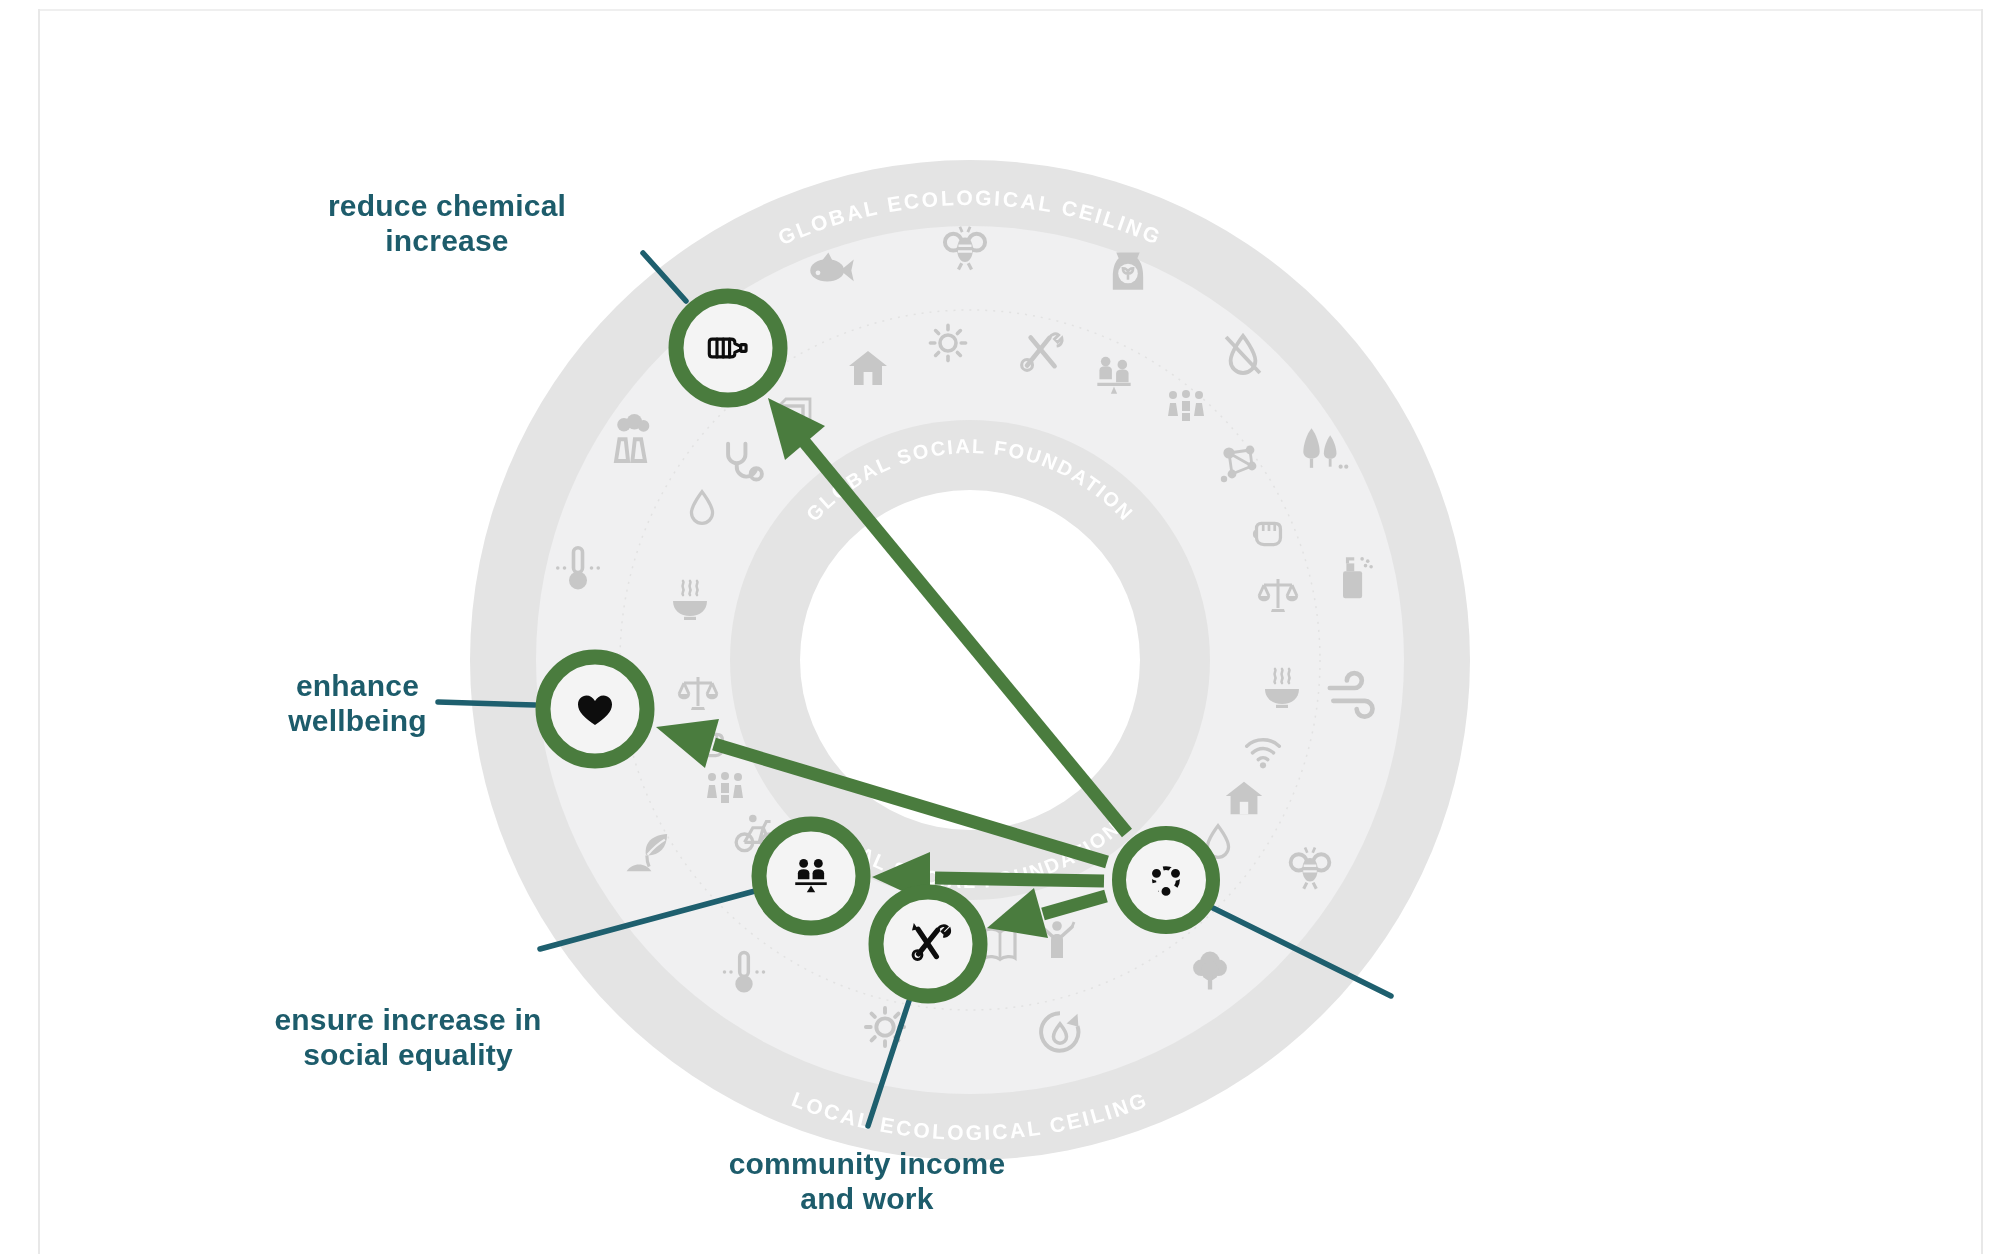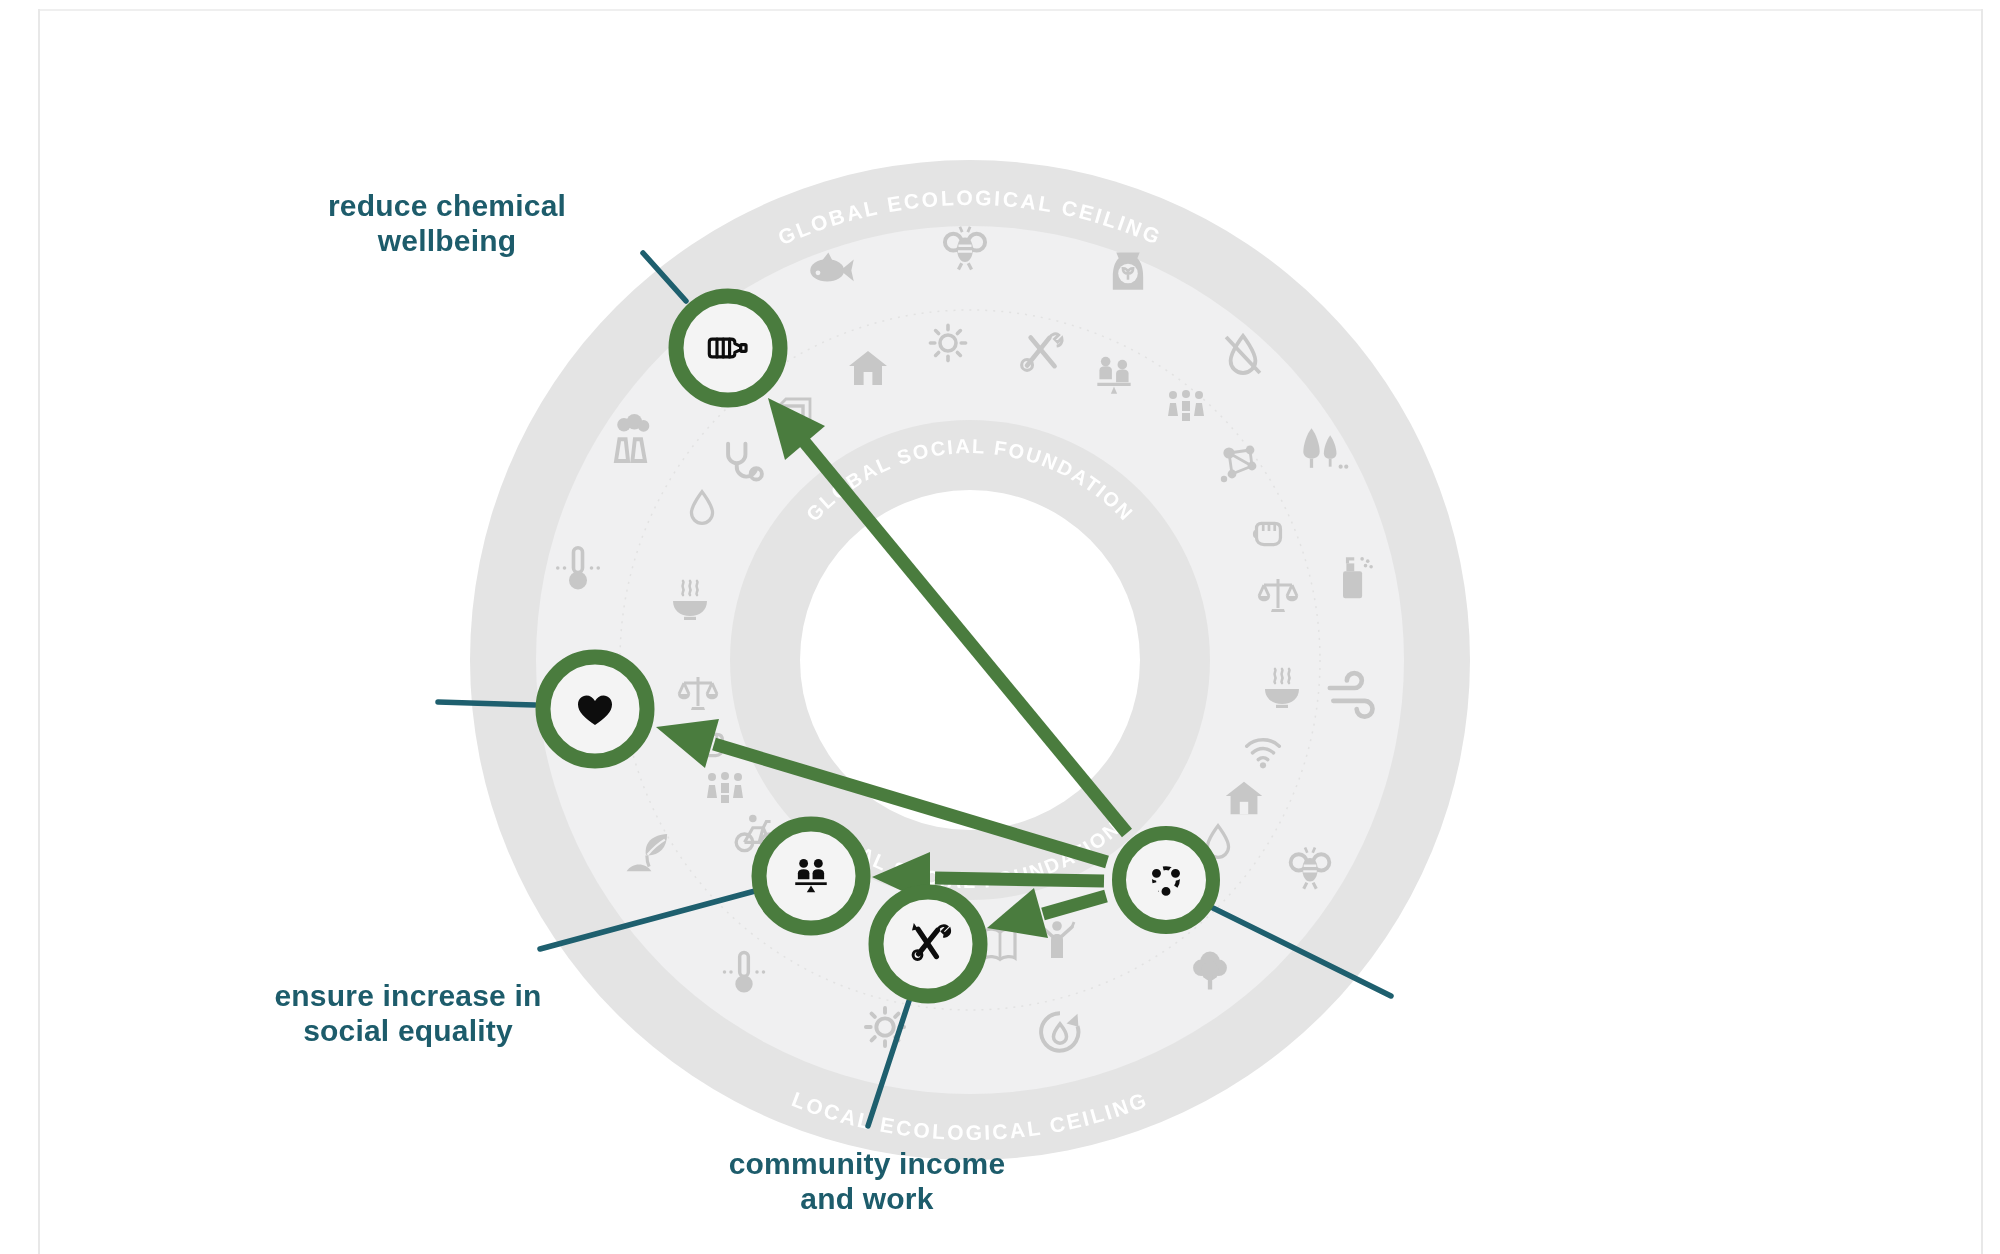--- a/index.html
+++ b/index.html
@@ -386,16 +386,17 @@
               <path d="M33 11 L15 33.5" stroke-width="5"></path>
             </g>
             <path d="M14.5 10 L10.5 4 L8.8 11.2 Z" fill="#0d0d0d"></path>
             <circle cx="14" cy="34.5" r="4.2" fill="none" stroke="#0d0d0d" stroke-width="2.8"></circle>
             <path d="M33 11 C34.5 6.5 39.5 5.5 42 7.5 L37.5 12 L40 14.5 L44.5 10 C45.5 13.5 42.5 17.5 38.5 16.5" fill="none" stroke="#0d0d0d" stroke-width="2.6"></path>
           </g>
         </g>
       </g>
   </svg>
 
-  <div class="node-label" style="left:292px;top:188px;width:310px;">reduce chemical wellbeing</div>
-  <div class="node-label" style="left:250px;top:978px;width:316px;">ensure increase in social equality</div>
+  <div class="node-label" style="left:292px;top:188px;width:310px;">reduce chemical increase</div>
+  <div class="node-label" style="left:250px;top:668px;width:215px;">enhance wellbeing</div>
+  <div class="node-label" style="left:250px;top:1002px;width:316px;">ensure increase in social equality</div>
   <div class="node-label" style="left:714px;top:1146px;width:306px;">community income and work</div>
 </div>
 
 </body></html>

